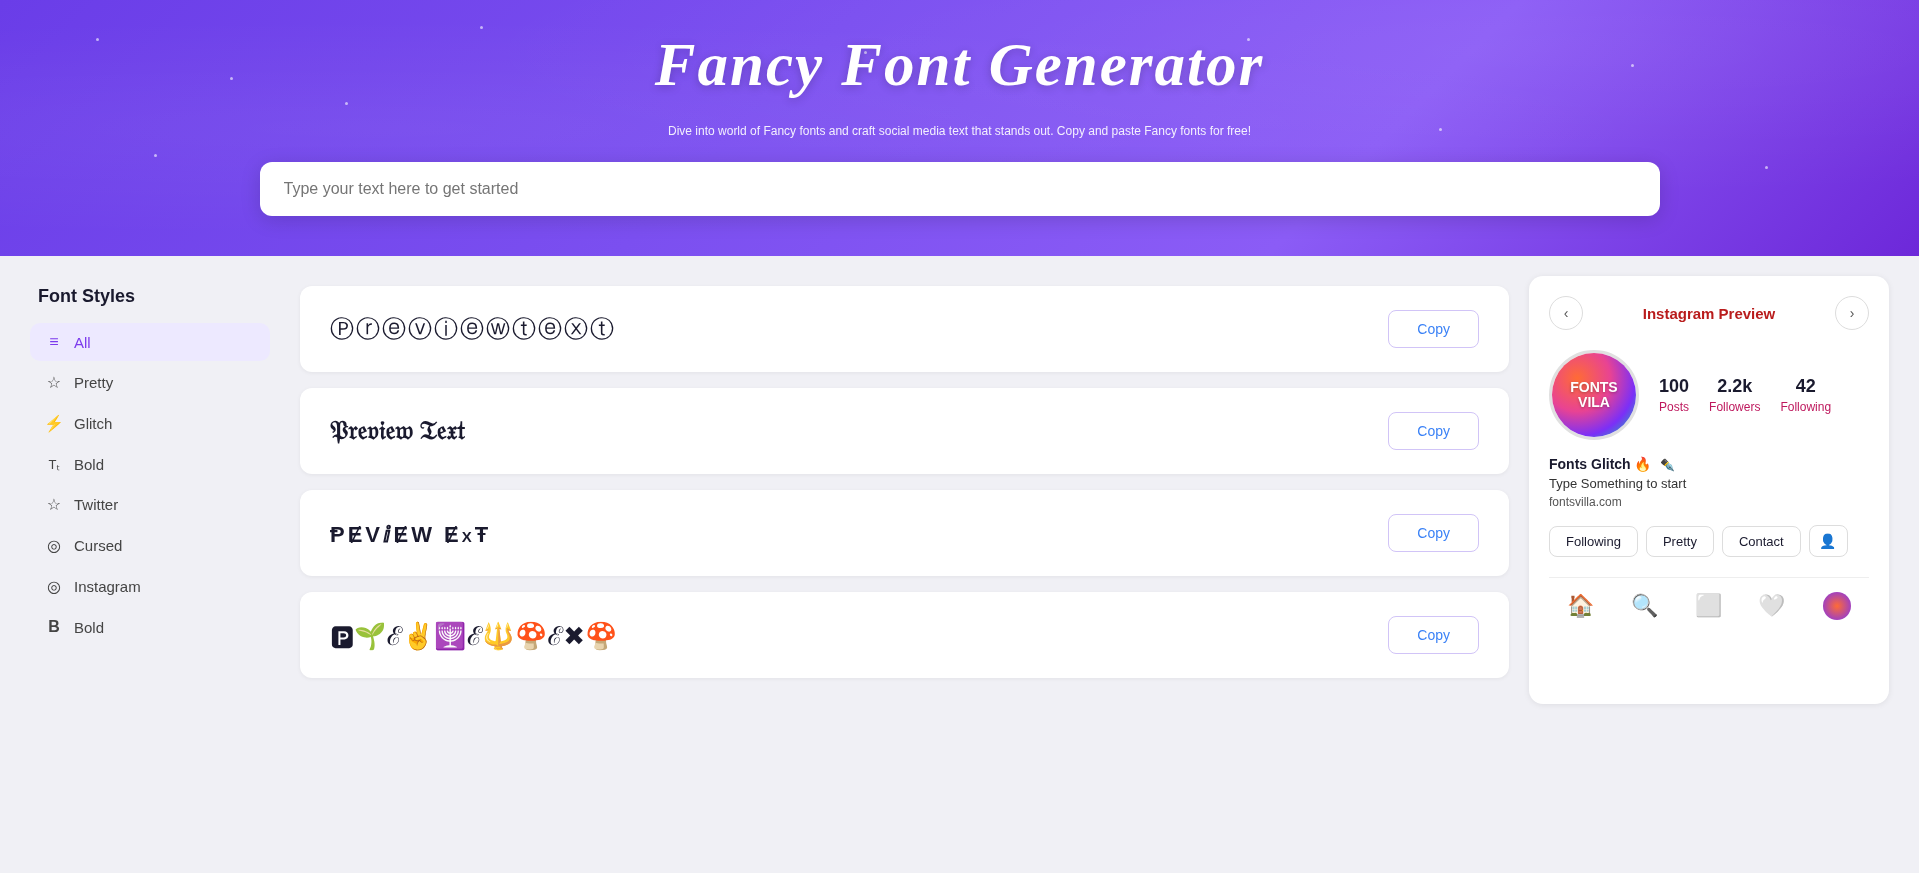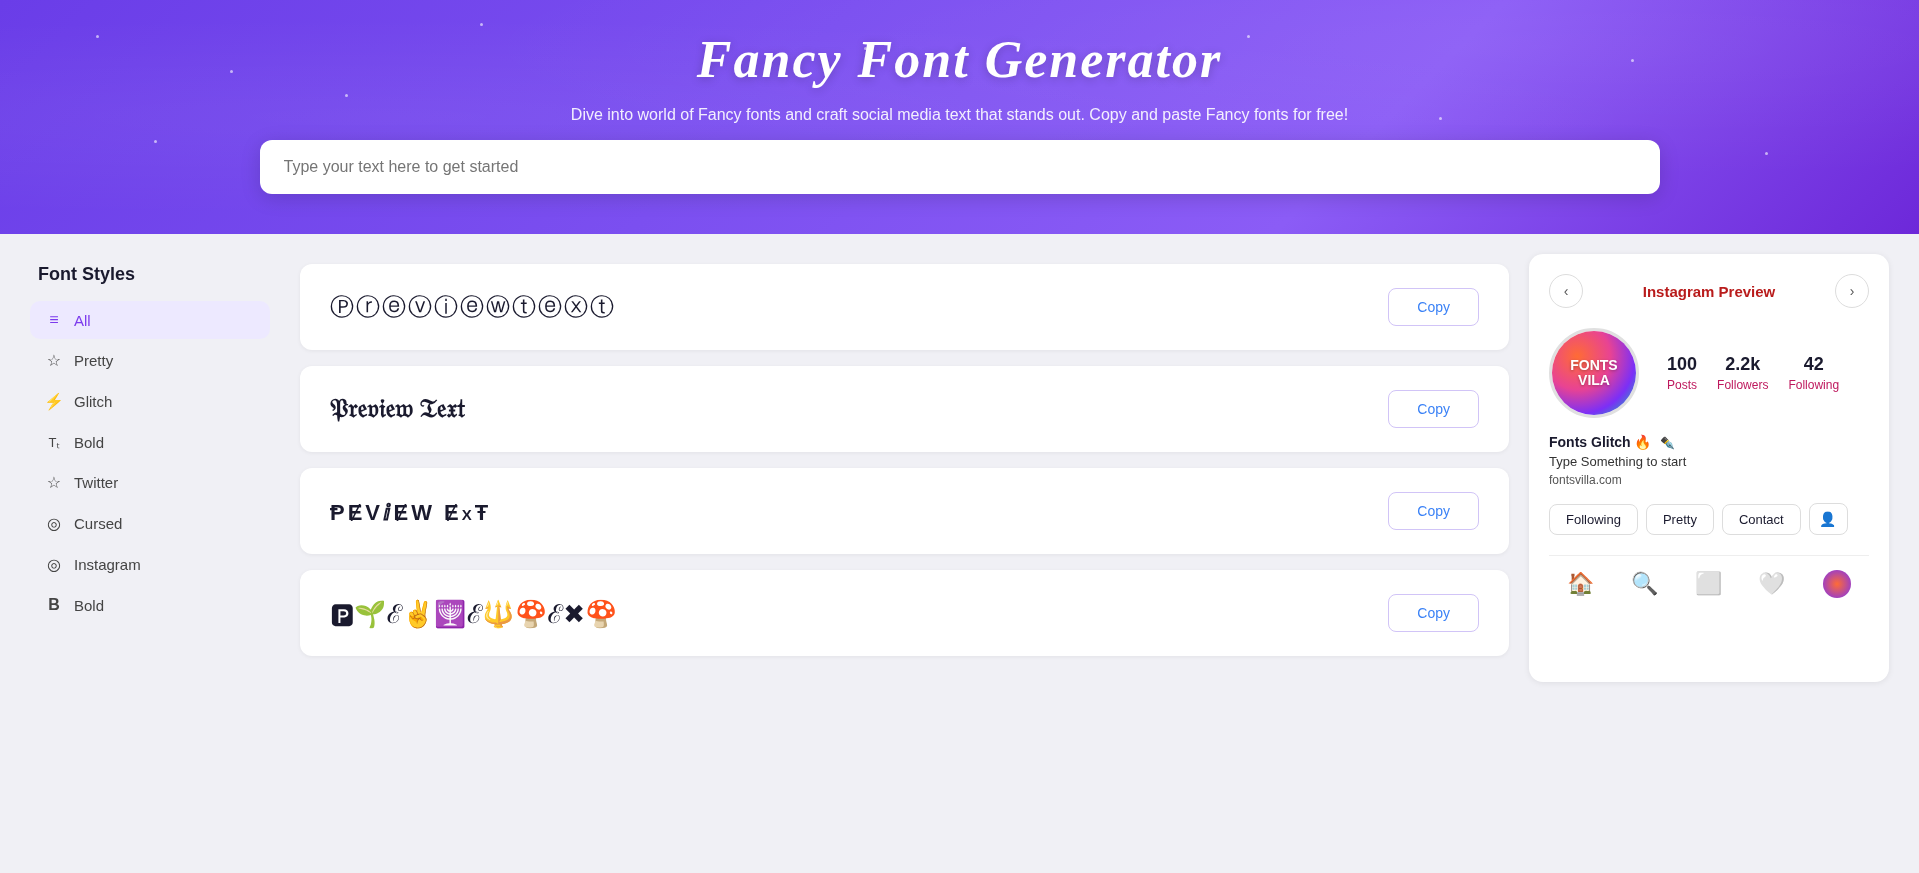--- a/index.html
+++ b/index.html
@@ -23,33 +23,33 @@
       position: absolute; inset: 0; pointer-events: none;
     }
     .star {
       position: absolute;
       background: rgba(255,255,255,0.6);
       border-radius: 50%;
       width: 3px; height: 3px;
     }
     .header h1 {
       font-family: 'Comic Sans MS', 'Chalkboard SE', cursive;
-      font-size: 52px;
+      font-size: 61px;
       color: white;
       font-weight: bold;
       font-style: italic;
-      margin-bottom: 17px;
+      margin-bottom: 24px;
       position: relative;
       text-shadow: 0 2px 10px rgba(0,0,0,0.2);
       letter-spacing: 2px;
     }
     .header p {
       color: rgba(255,255,255,0.9);
-      font-size: 16px;
-      margin-bottom: 16px;
+      font-size: 12px;
+      margin-bottom: 24px;
       position: relative;
     }
     .header-input-wrap {
       max-width: 1400px;
       margin: 0 auto;
       position: relative;
     }
     .header-input {
       width: 100%;
       padding: 18px 24px;
@@ -161,21 +161,21 @@
       font-size: 14px; color: #555;
     }
     .ig-title {
       font-size: 15px;
       font-weight: 600;
       color: #b91c1c;
     }
     .ig-profile-row {
       display: flex;
       align-items: center;
-      gap: 28px;
+      gap: 20px;
       margin-bottom: 16px;
     }
     .ig-avatar {
       width: 90px; height: 90px;
       border-radius: 50%;
       background: linear-gradient(135deg, #ff6b35, #f7c59f, #3a86ff, #06d6a0);
       display: flex; align-items: center; justify-content: center;
       font-size: 13px; font-weight: 900;
       color: white;
       text-align: center;

